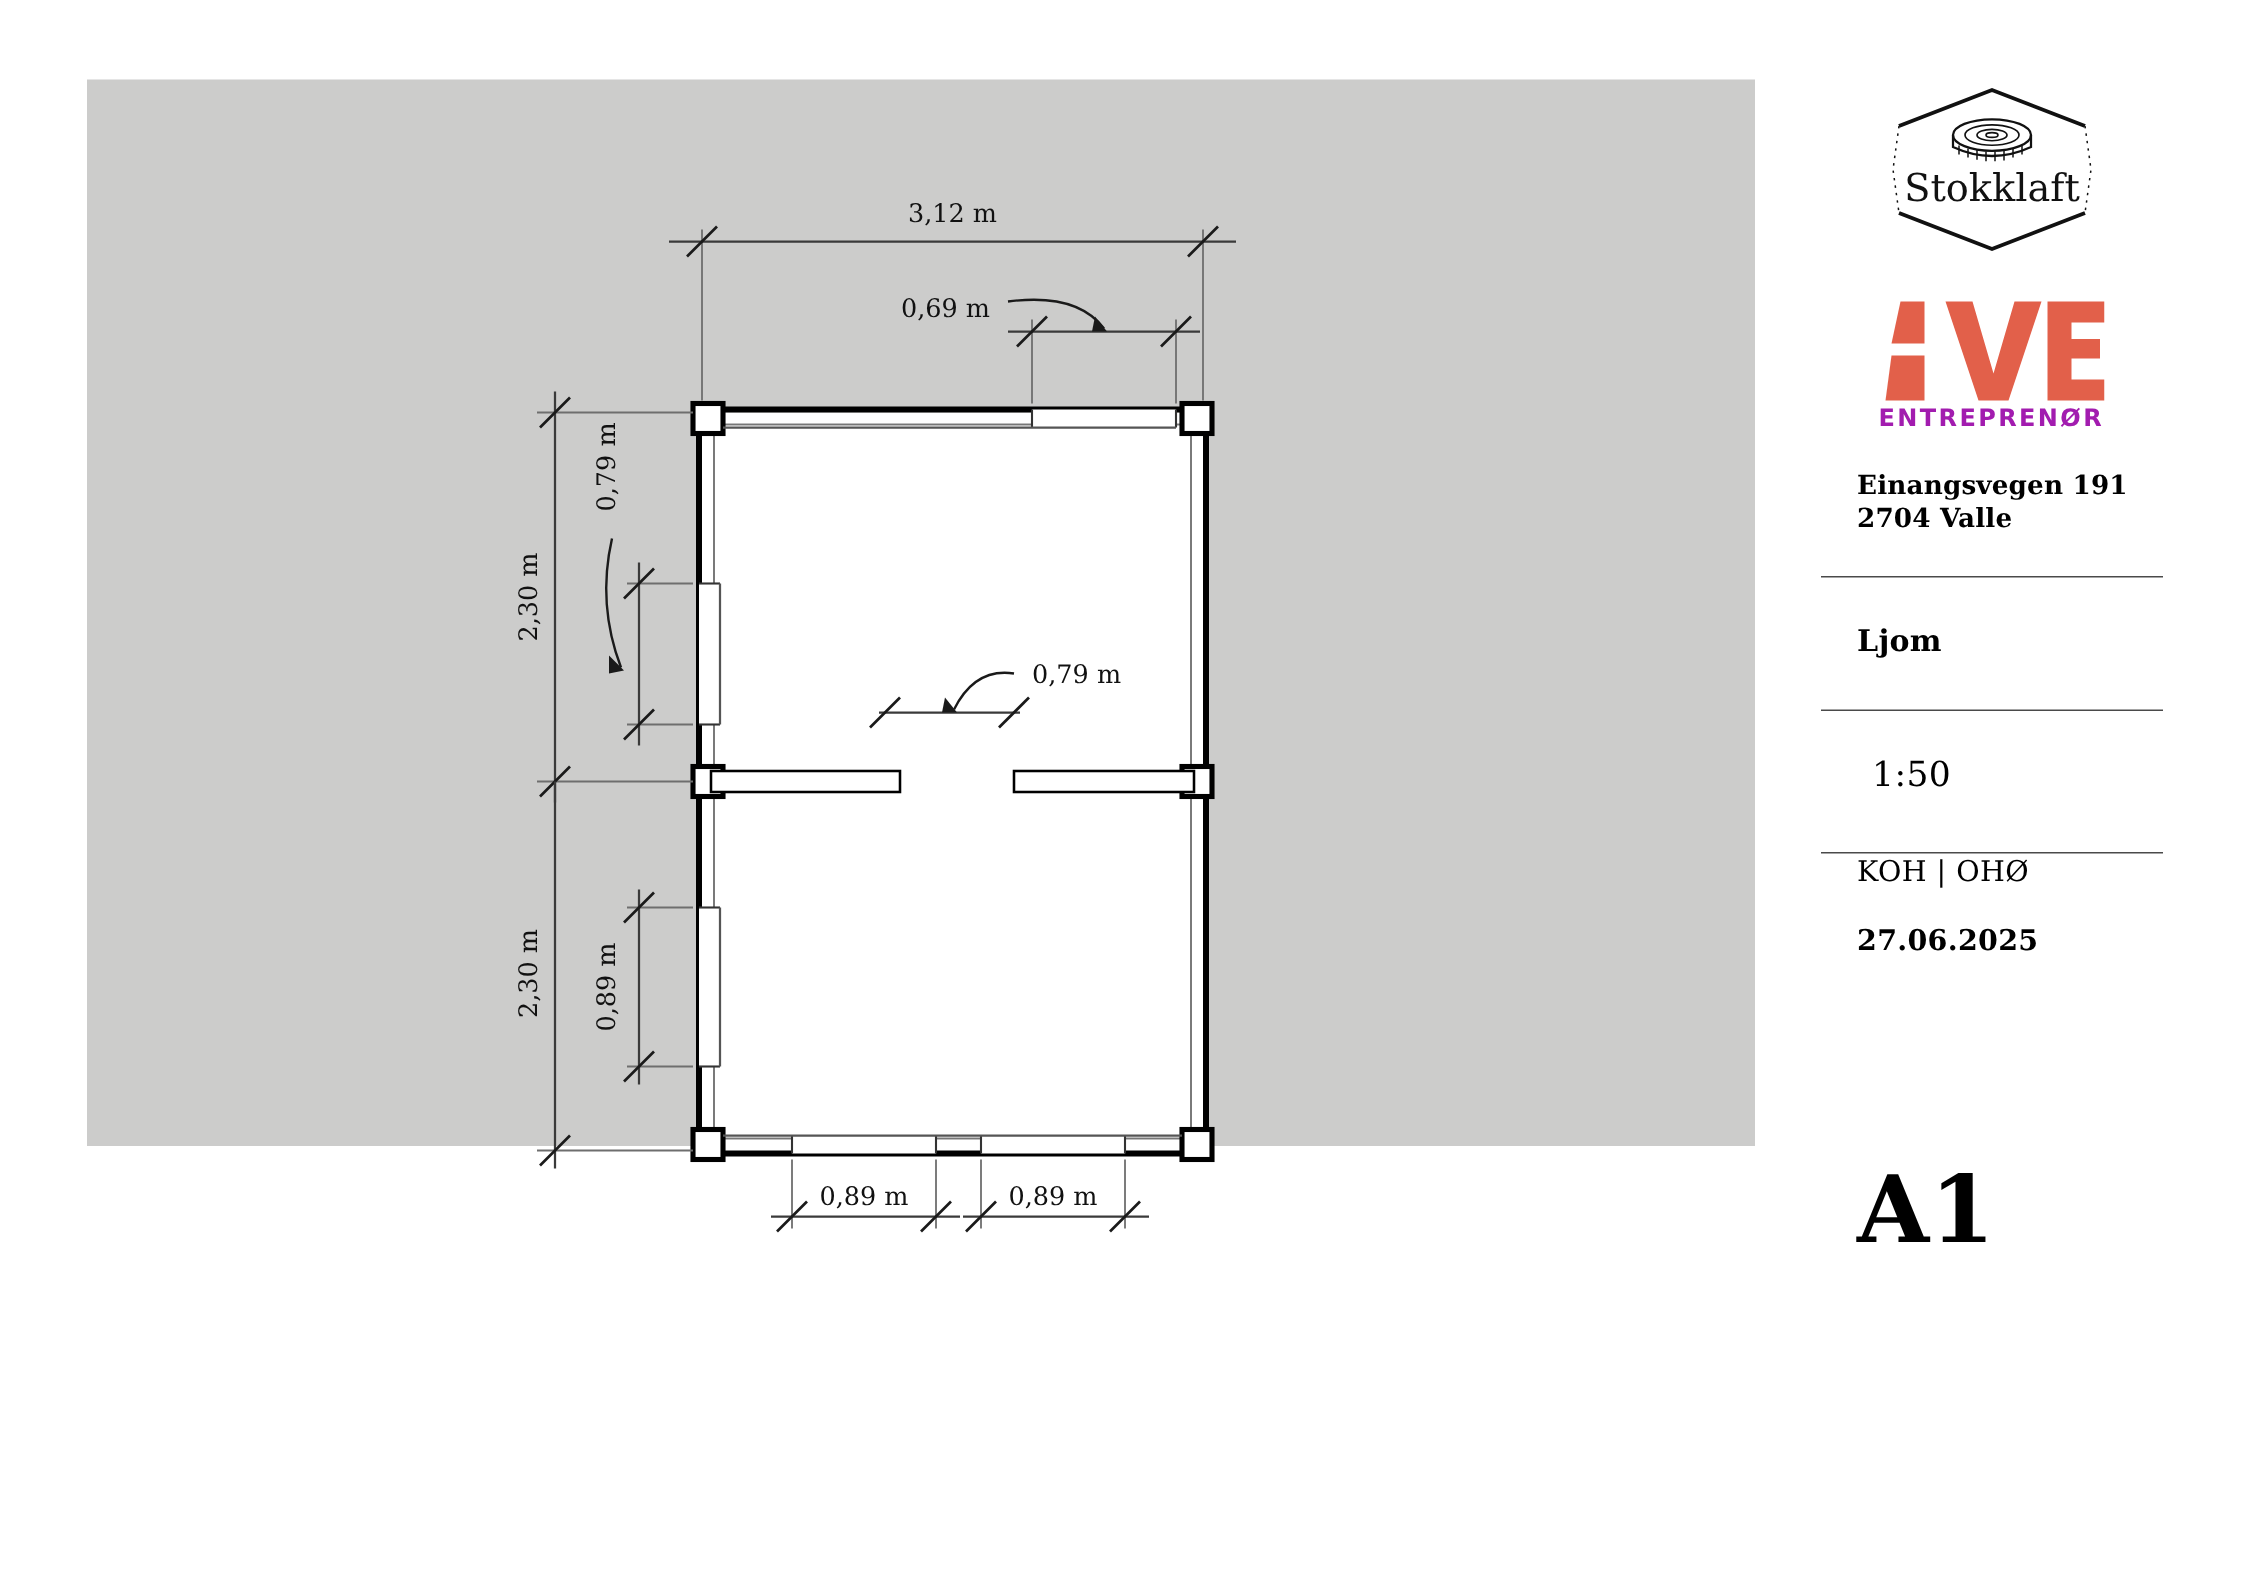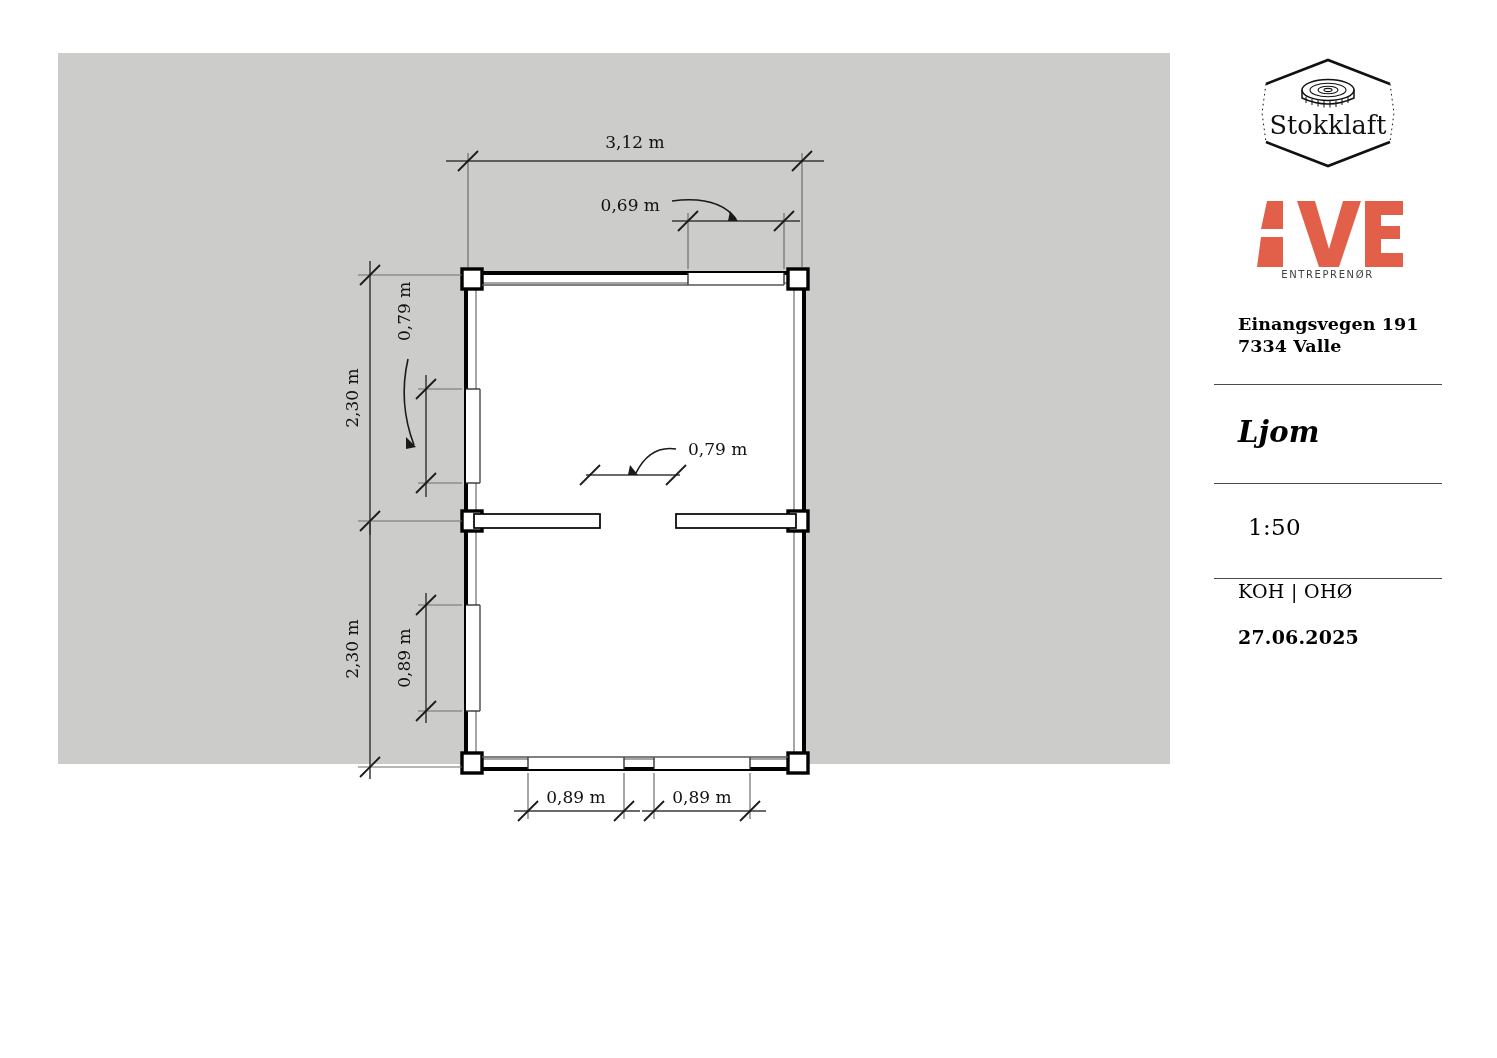--- a/index.html
+++ b/index.html
@@ -85,26 +85,25 @@
     padding-left: 48px;
     font-weight: bold;
     font-size: 17.5px;
     line-height: 1.28;
     letter-spacing: 0.1px;
   }
   .rule-gap-a { margin-top: 26px; }
 
   #project-name {
     font-weight: bold;
-    font-size: 29px;
+    font-size: 20px;
     padding-top: 30px;
     padding-bottom: 34px;
     padding-left: 48px;
     letter-spacing: 0.2px;
-    font-style: italic;
   }
   #drawing-type {
     font-weight: bold;
     font-size: 22px;
     padding-top: 32px;
     padding-left: 48px;
     letter-spacing: 0.2px;
   }
   #scale-value {
     font-size: 23px;
@@ -358,35 +357,36 @@
         <path d="M 14 4 L 30 4 L 30 32 L 8 32 Z" fill="#e2604a"></path>
         <path d="M 8 40 L 30 40 L 30 70 L 4 70 Z" fill="#e2604a"></path>
 
         <path d="M 44 4 L 62 4 L 76 52 L 90 4 L 108 4 L 86 70 L 66 70 Z" fill="#e2604a"></path>
 
         <path d="M 112 4 L 150 4 L 150 18 L 128 18 L 128 29 L 147 29 L 147 42 L 128 42
                  L 128 56 L 150 56 L 150 70 L 112 70 Z" fill="#e2604a"></path>
       </svg>
     </div>
     <div style="position:absolute; left:50%; top:72px; transform:translateX(-50%);
-                color:#404040; font-family:'DejaVu Sans', sans-serif; font-weight:normal;
-                font-size:10px; letter-spacing:1.6px;">ENTREPRENØR</div>
+                color:#a21caf; font-family:'DejaVu Sans', sans-serif; font-weight:bold;
+                font-size:16px; letter-spacing:1.6px;">ENTREPRENØR</div>
   </div>
 
   <div id="address-block">
     <div>Einangsvegen 191</div>
-    <div>7334 Valle</div>
+    <div>2704 Valle</div>
   </div>
 
   <div class="tb-rule rule-gap-a"></div>
 
   <div id="project-name">Ljom</div>
 
   <div class="tb-rule"></div>
 
   <div id="scale-value">1:50</div>
 
   <div class="tb-rule"></div>
 
   <div id="drawn-by-value">KOH | OHØ</div>
   <div id="date-value">27.06.2025</div>
 
+  <div id="sheet-number">A1</div>
 </div>
 
 </body></html>

